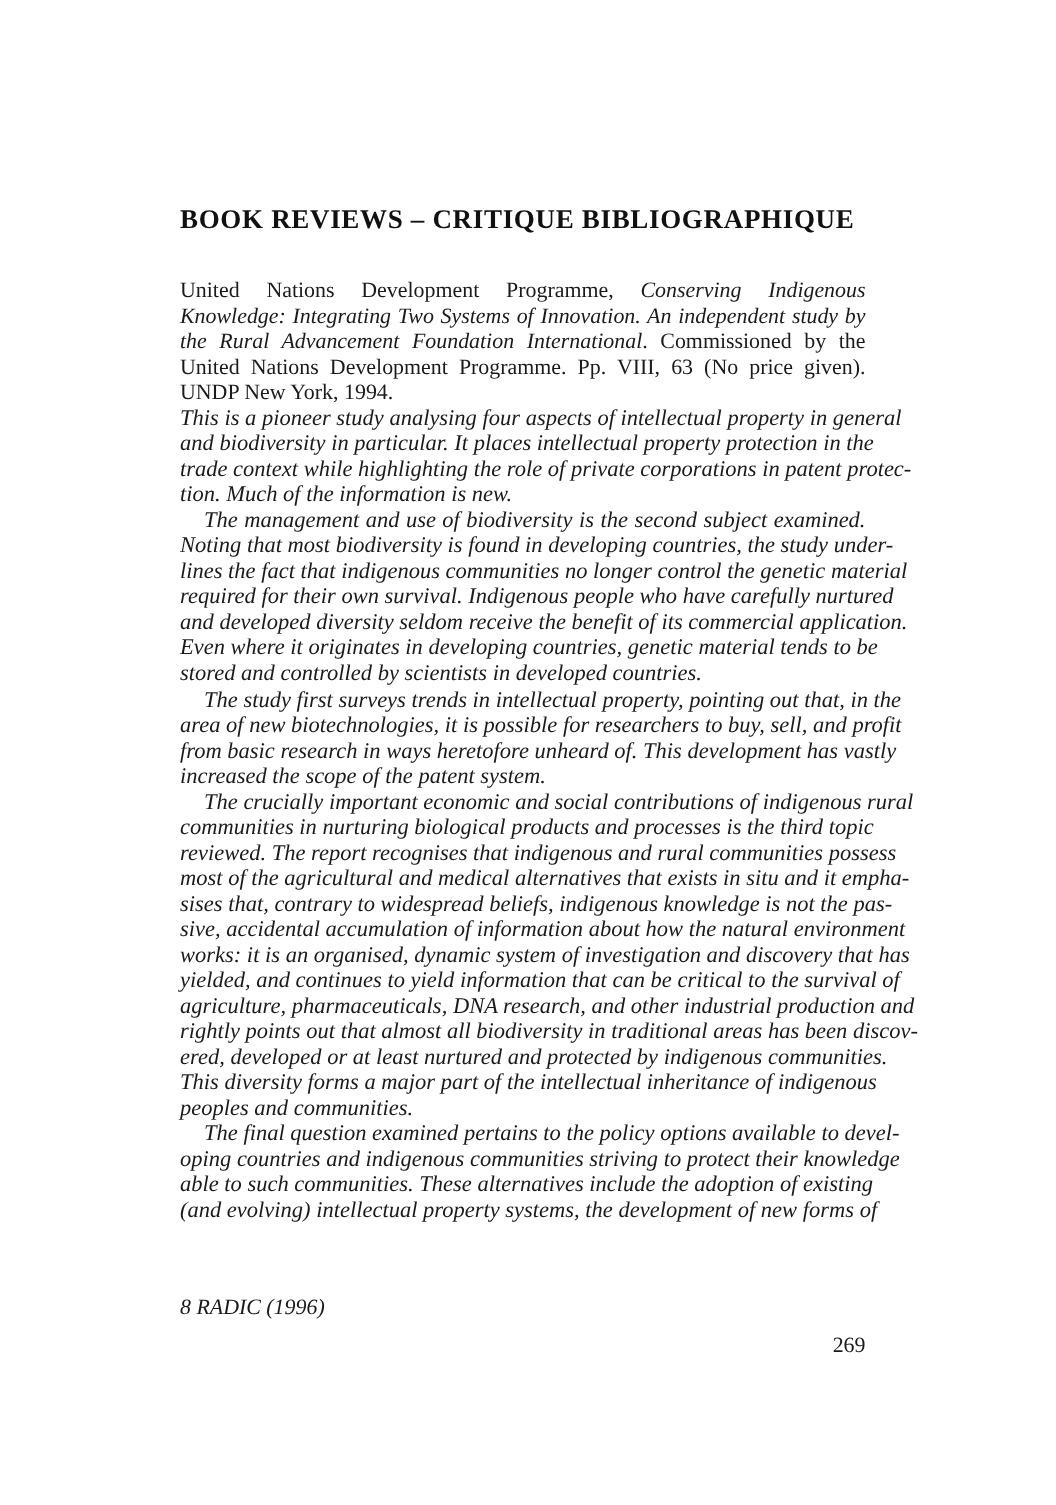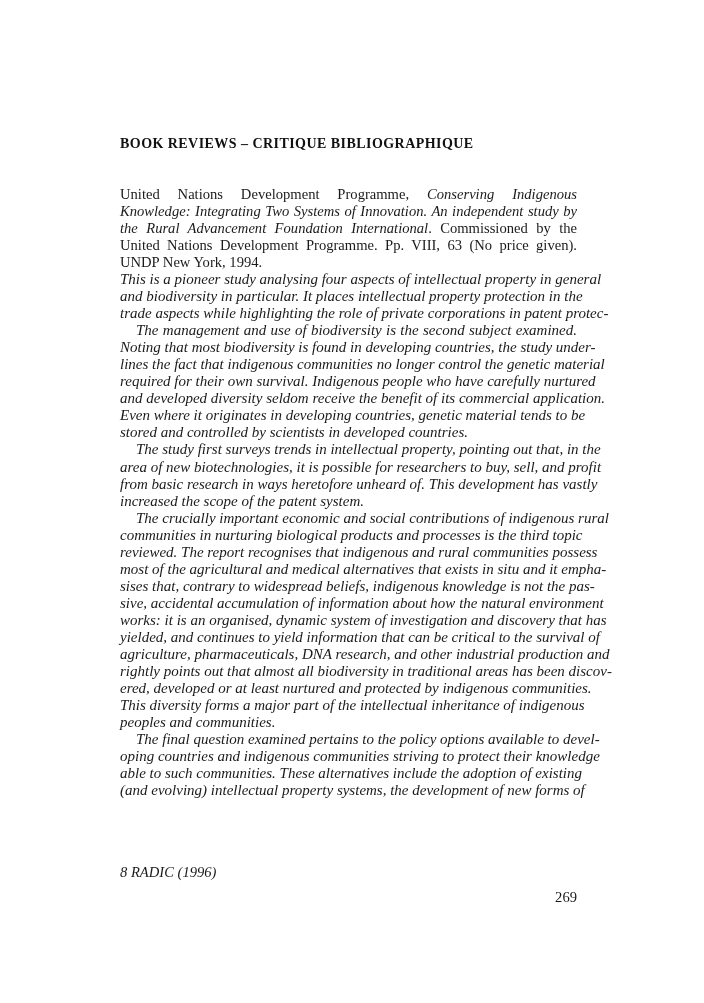--- a/index.html
+++ b/index.html
@@ -1,20 +1,20 @@
 <!DOCTYPE html>
 <html><head>
   <meta charset="utf-8">
   <style>
     html, body { margin: 0; padding: 0; background: #ffffff; }
     body { width: 704px; height: 1003px; position: relative; overflow: hidden;
       font-family: "Liberation Serif", "DejaVu Serif", serif; color: #1a1a1a; }
     .page { position: absolute; left: 120px; top: 0; width: 457px; }
     .heading { position: absolute; top: 136px; left: 0; width: 460px;
-      font-weight: bold; font-size: 14px; letter-spacing: 0.45px; white-space: nowrap; color: #111; }
+      font-weight: bold; font-size: 18px; letter-spacing: 0.45px; white-space: nowrap; color: #111; }
     .citation { position: absolute; top: 186px; left: 0; width: 457px;
       font-size: 14.6px; line-height: 17px; text-align: justify; text-align-last: left; }
     .citation i { font-style: italic; }
     .body { position: absolute; top: 271px; left: 0; width: 457px;
       font-size: 15px; line-height: 17.05px; font-style: italic; }
     .body p { margin: 0; text-align: justify; text-align-last: left; hyphens: manual; }
     .line { display: block; text-align: justify; text-align-last: justify; white-space: nowrap; }
     .line.last { text-align-last: left; }
     .footer-journal { position: absolute; top: 864px; left: 0; font-style: italic; font-size: 14.6px; }
     .page-number { position: absolute; top: 889px; left: 0; width: 457px; text-align: right; font-size: 14.6px; }
@@ -26,21 +26,22 @@
   <div class="heading">BOOK REVIEWS – CRITIQUE BIBLIOGRAPHIQUE</div>
 
   <div class="citation">
     <span>United Nations Development Programme, </span><i>Conserving Indigenous Knowledge: Integrating Two Systems of Innovation. An independent study by the Rural Advancement Foundation International</i><span>. Commissioned by the United Nations Development Programme. Pp. VIII, 63 (No price given). UNDP New York, 1994.</span>
   </div>
 
   <div class="body" id="body">
       <p>
         <span class="line">This is a pioneer study analysing four aspects of intellectual property in general</span>
         <span class="line">and biodiversity in particular. It places intellectual property protection in the</span>
-        <span class="line">trade aspects while highlighting the role of private corporations in patent protec-</span>
+        <span class="line">trade context while highlighting the role of private corporations in patent protec-</span>
+        <span class="line last">tion. Much of the information is new.</span>
       </p>
       <p>
         <span class="line" style="padding-left: 16px; width: 441px;">The management and use of biodiversity is the second subject examined.</span>
         <span class="line">Noting that most biodiversity is found in developing countries, the study under-</span>
         <span class="line">lines the fact that indigenous communities no longer control the genetic material</span>
         <span class="line">required for their own survival. Indigenous people who have carefully nurtured</span>
         <span class="line">and developed diversity seldom receive the benefit of its commercial application.</span>
         <span class="line">Even where it originates in developing countries, genetic material tends to be</span>
         <span class="line last">stored and controlled by scientists in developed countries.</span>
       </p>

